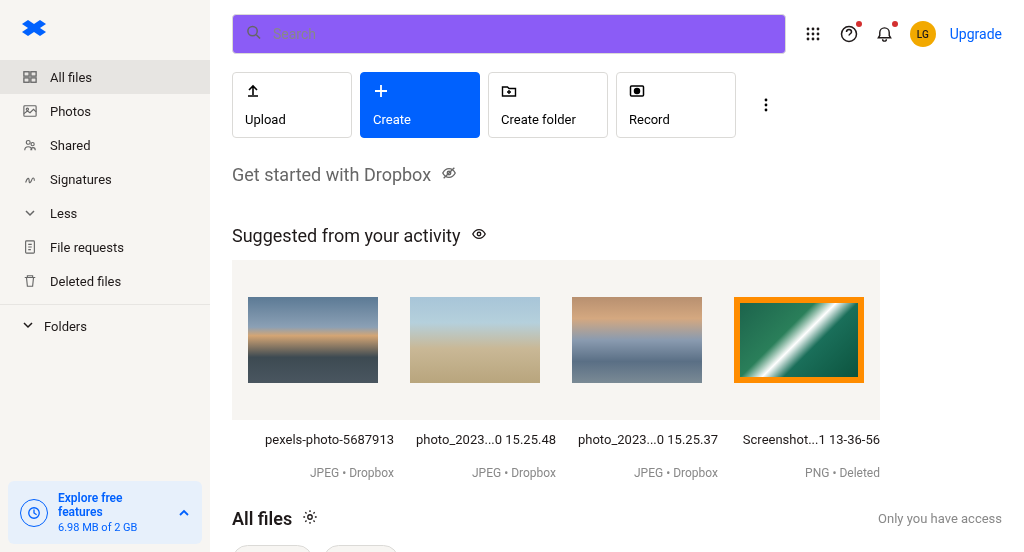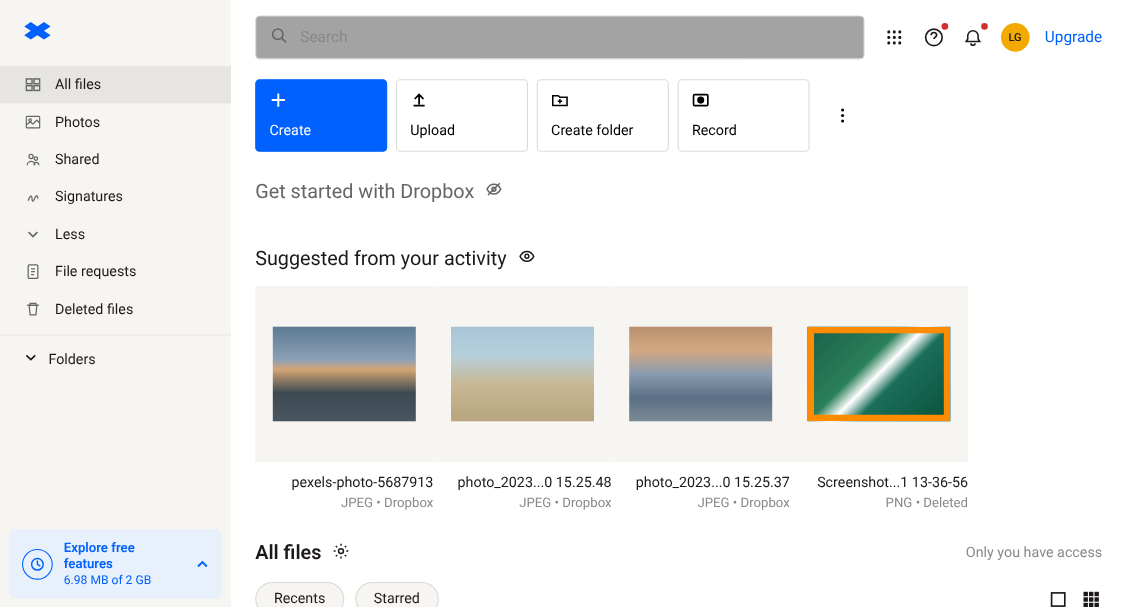--- a/index.html
+++ b/index.html
@@ -15,21 +15,21 @@
     .folders-header { display: flex; align-items: center; gap: 10px; padding: 14px 22px; font-size: 13px; color: #1e1919; cursor: pointer; }
     .storage-box { margin: auto 8px 8px; background: #e7f0fb; border-radius: 6px; padding: 10px 12px; display: flex; align-items: center; gap: 10px; }
     .storage-icon { width: 28px; height: 28px; border: 1.5px solid #0061fe; border-radius: 50%; display: flex; align-items: center; justify-content: center; color: #0061fe; flex-shrink: 0; }
     .storage-text { flex: 1; }
     .storage-title { font-size: 12px; font-weight: 600; color: #0061fe; }
     .storage-sub { font-size: 11px; color: #0061fe; margin-top: 2px; }
     .storage-box .chev { color: #0061fe; transform: rotate(180deg); }
     .main { flex: 1; padding: 0 22px; overflow-y: auto; position: relative; }
     .topbar { display: flex; align-items: center; gap: 16px; padding: 14px 0; }
     .search-wrap { flex: 1; position: relative; }
-    .search-wrap input { width: 100%; padding: 11px 14px 11px 40px; border: 1px solid #dbdad7; border-radius: 4px; font-size: 14px; color: #1e1919; background: #a3a3a3; }
+    .search-wrap input { width: 100%; padding: 11px 14px 11px 40px; border: 1px solid #dbdad7; border-radius: 4px; font-size: 14px; color: #1e1919; background: #8b5cf6; }
     .search-wrap input::placeholder { color: #888; }
     .search-wrap .sicon { position: absolute; left: 14px; top: 50%; transform: translateY(-50%); color: #666; }
     .top-actions { display: flex; align-items: center; gap: 14px; }
     .top-actions .tbtn { width: 22px; height: 22px; display: flex; align-items: center; justify-content: center; color: #1e1919; cursor: pointer; position: relative; }
     .badge-dot { position: absolute; top: -2px; right: -2px; width: 6px; height: 6px; background: #d32f2f; border-radius: 50%; }
     .avatar { width: 26px; height: 26px; background: #f2a900; border-radius: 50%; display: flex; align-items: center; justify-content: center; font-size: 10px; font-weight: 500; color: #1e1919; cursor: pointer; }
     .upgrade-link { color: #0061fe; font-size: 14px; cursor: pointer; }
     .action-row { display: flex; gap: 8px; align-items: center; margin-top: 4px; }
     .action-card { width: 120px; height: 66px; border: 1px solid #dbdad7; border-radius: 4px; padding: 10px 12px; display: flex; flex-direction: column; justify-content: space-between; cursor: pointer; background: #fff; }
     .action-card.primary { background: #0061fe; border-color: #0061fe; color: #fff; }
@@ -37,21 +37,21 @@
     .action-card .alabel { font-size: 13px; }
     .action-row .more { margin-left: 12px; cursor: pointer; width: 20px; height: 20px; display: flex; align-items: center; justify-content: center; }
     .section-row { display: flex; align-items: center; gap: 10px; margin-top: 26px; color: #666; font-size: 18px; }
     .section-row .slabel { color: #666; }
     .suggested-grid { display: flex; margin-top: 14px; text-align: right; }
     .file-card { width: 162px; cursor: pointer; }
     .thumb { width: 162px; height: 160px; background: #f7f5f2; display: flex; align-items: center; justify-content: center; }
     .thumb-img { width: 130px; height: 86px; background-size: cover; background-position: center; }
     .thumb-img.orange-border { box-shadow: 0 0 0 6px #ff8c00 inset; position: relative; }
     .file-name { font-size: 13px; color: #1e1919; margin-top: 12px; white-space: nowrap; overflow: hidden; text-overflow: ellipsis; }
-    .file-meta { font-size: 12px; color: #888; margin-top: 3px; }
+    .file-meta { font-size: 12px; color: #888; margin-top: 19px; }
     .allfiles-header { display: flex; align-items: center; margin-top: 28px; }
     .allfiles-title { font-size: 18px; font-weight: 600; color: #1e1919; }
     .allfiles-header .gear { margin-left: 10px; cursor: pointer; color: #1e1919; }
     .access-text { margin-left: auto; font-size: 13px; color: #888; }
     .filter-row { display: flex; align-items: center; gap: 10px; margin-top: 16px; }
     .chip { padding: 7px 16px; border: 1px solid #dbdad7; border-radius: 20px; font-size: 13px; color: #1e1919; cursor: pointer; background: #f7f5f2; }
     .view-toggles { margin-left: auto; display: flex; gap: 10px; }
     .view-btn { width: 20px; height: 20px; display: flex; align-items: center; justify-content: center; cursor: pointer; color: #1e1919; }
     
     .th1 { background: linear-gradient(180deg, #5c7a95 0%, #8ba0b5 35%, #d4a574 45%, #3d4a52 70%, #4a5660 100%); }
@@ -195,31 +195,31 @@
             <path d="M9 2a5 5 0 00-5 5v3l-1.5 2.5h13L14 10V7a5 5 0 00-5-5zM7 14a2 2 0 004 0"></path>
           </svg>
           <span class="badge-dot"></span>
         </span>
       <span class="avatar">LG</span>
       <span class="upgrade-link">Upgrade</span>
     </div>
   </div>
 
   <div class="action-row">
+    <div class="action-card">
+      <span class="aicon"><svg width="16" height="16" viewBox="0 0 16 16" fill="none" stroke="currentColor" stroke-width="1.6">
+            <path d="M8 12V3M4 7l4-4 4 4M3 13h10"></path>
+          </svg></span>
+      <span class="alabel">Upload</span>
+    </div>
     <div class="action-card primary">
       <span class="aicon"><svg width="16" height="16" viewBox="0 0 16 16" fill="none" stroke="currentColor" stroke-width="1.8">
             <path d="M8 2v12M2 8h12"></path>
           </svg></span>
       <span class="alabel">Create</span>
-    </div>
-    <div class="action-card">
-      <span class="aicon"><svg width="16" height="16" viewBox="0 0 16 16" fill="none" stroke="currentColor" stroke-width="1.6">
-            <path d="M8 12V3M4 7l4-4 4 4M3 13h10"></path>
-          </svg></span>
-      <span class="alabel">Upload</span>
     </div>
     <div class="action-card">
       <span class="aicon"><svg width="16" height="16" viewBox="0 0 16 16" fill="none" stroke="currentColor" stroke-width="1.4">
             <path d="M1.5 4h5l1.5 1.5h6.5v7.5h-13zM8 7v4M6 9h4"></path>
           </svg></span>
       <span class="alabel">Create folder</span>
     </div>
     <div class="action-card">
       <span class="aicon"><svg width="16" height="16" viewBox="0 0 16 16" fill="none" stroke="currentColor" stroke-width="1.5">
             <rect x="1.5" y="3" width="13" height="10" rx="1"></rect>

